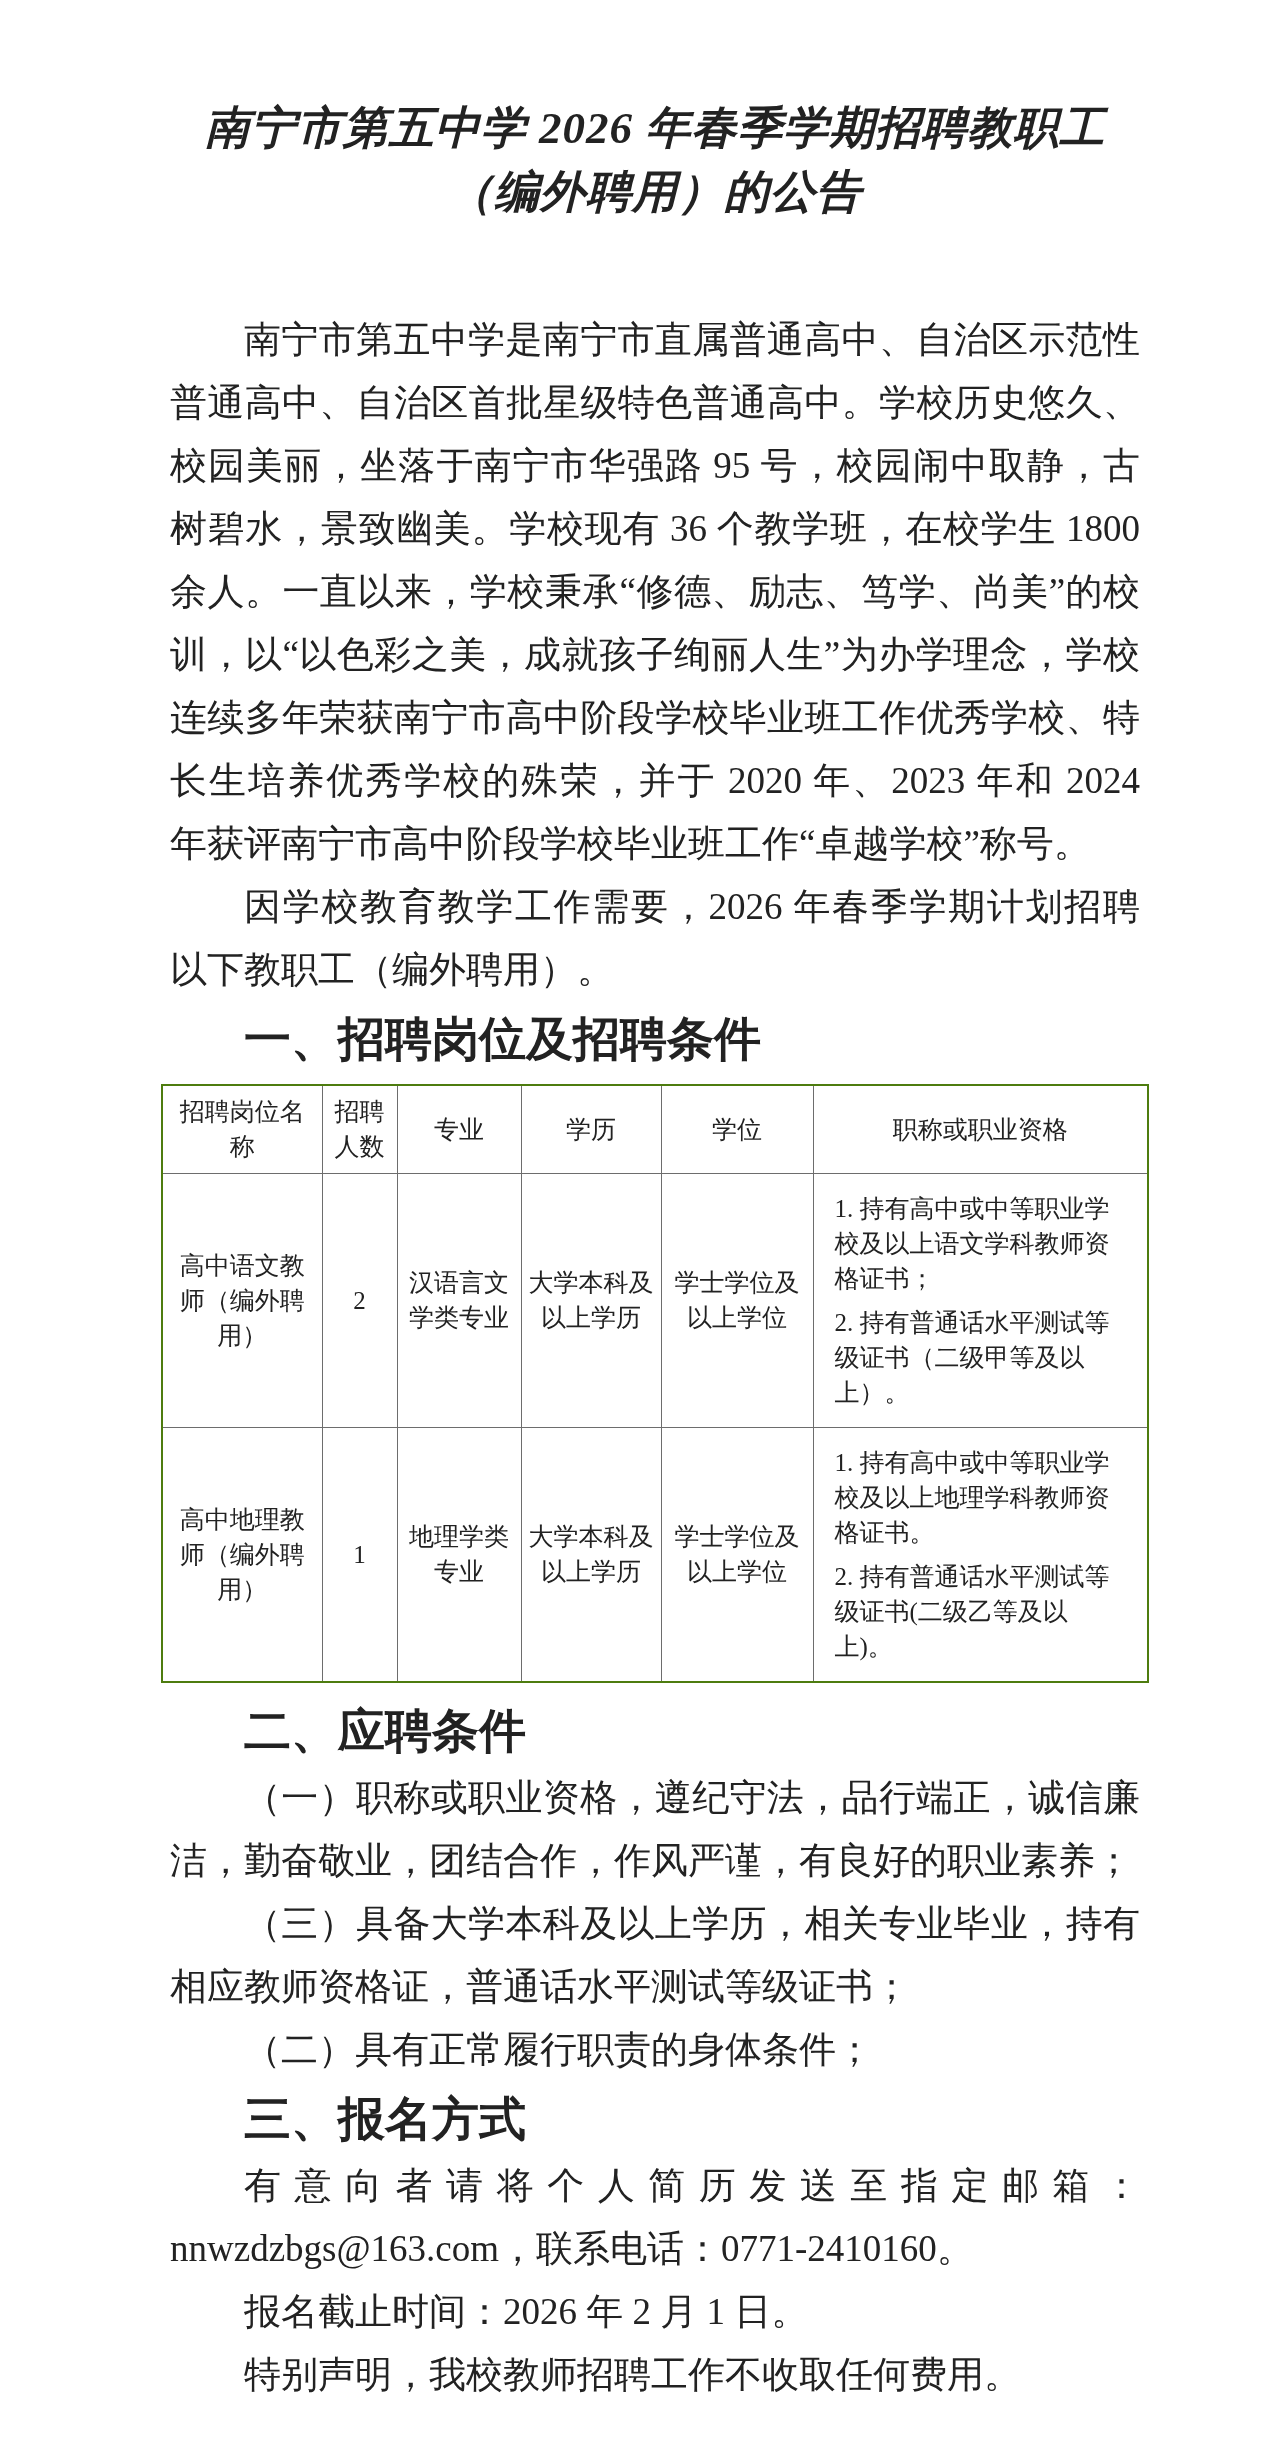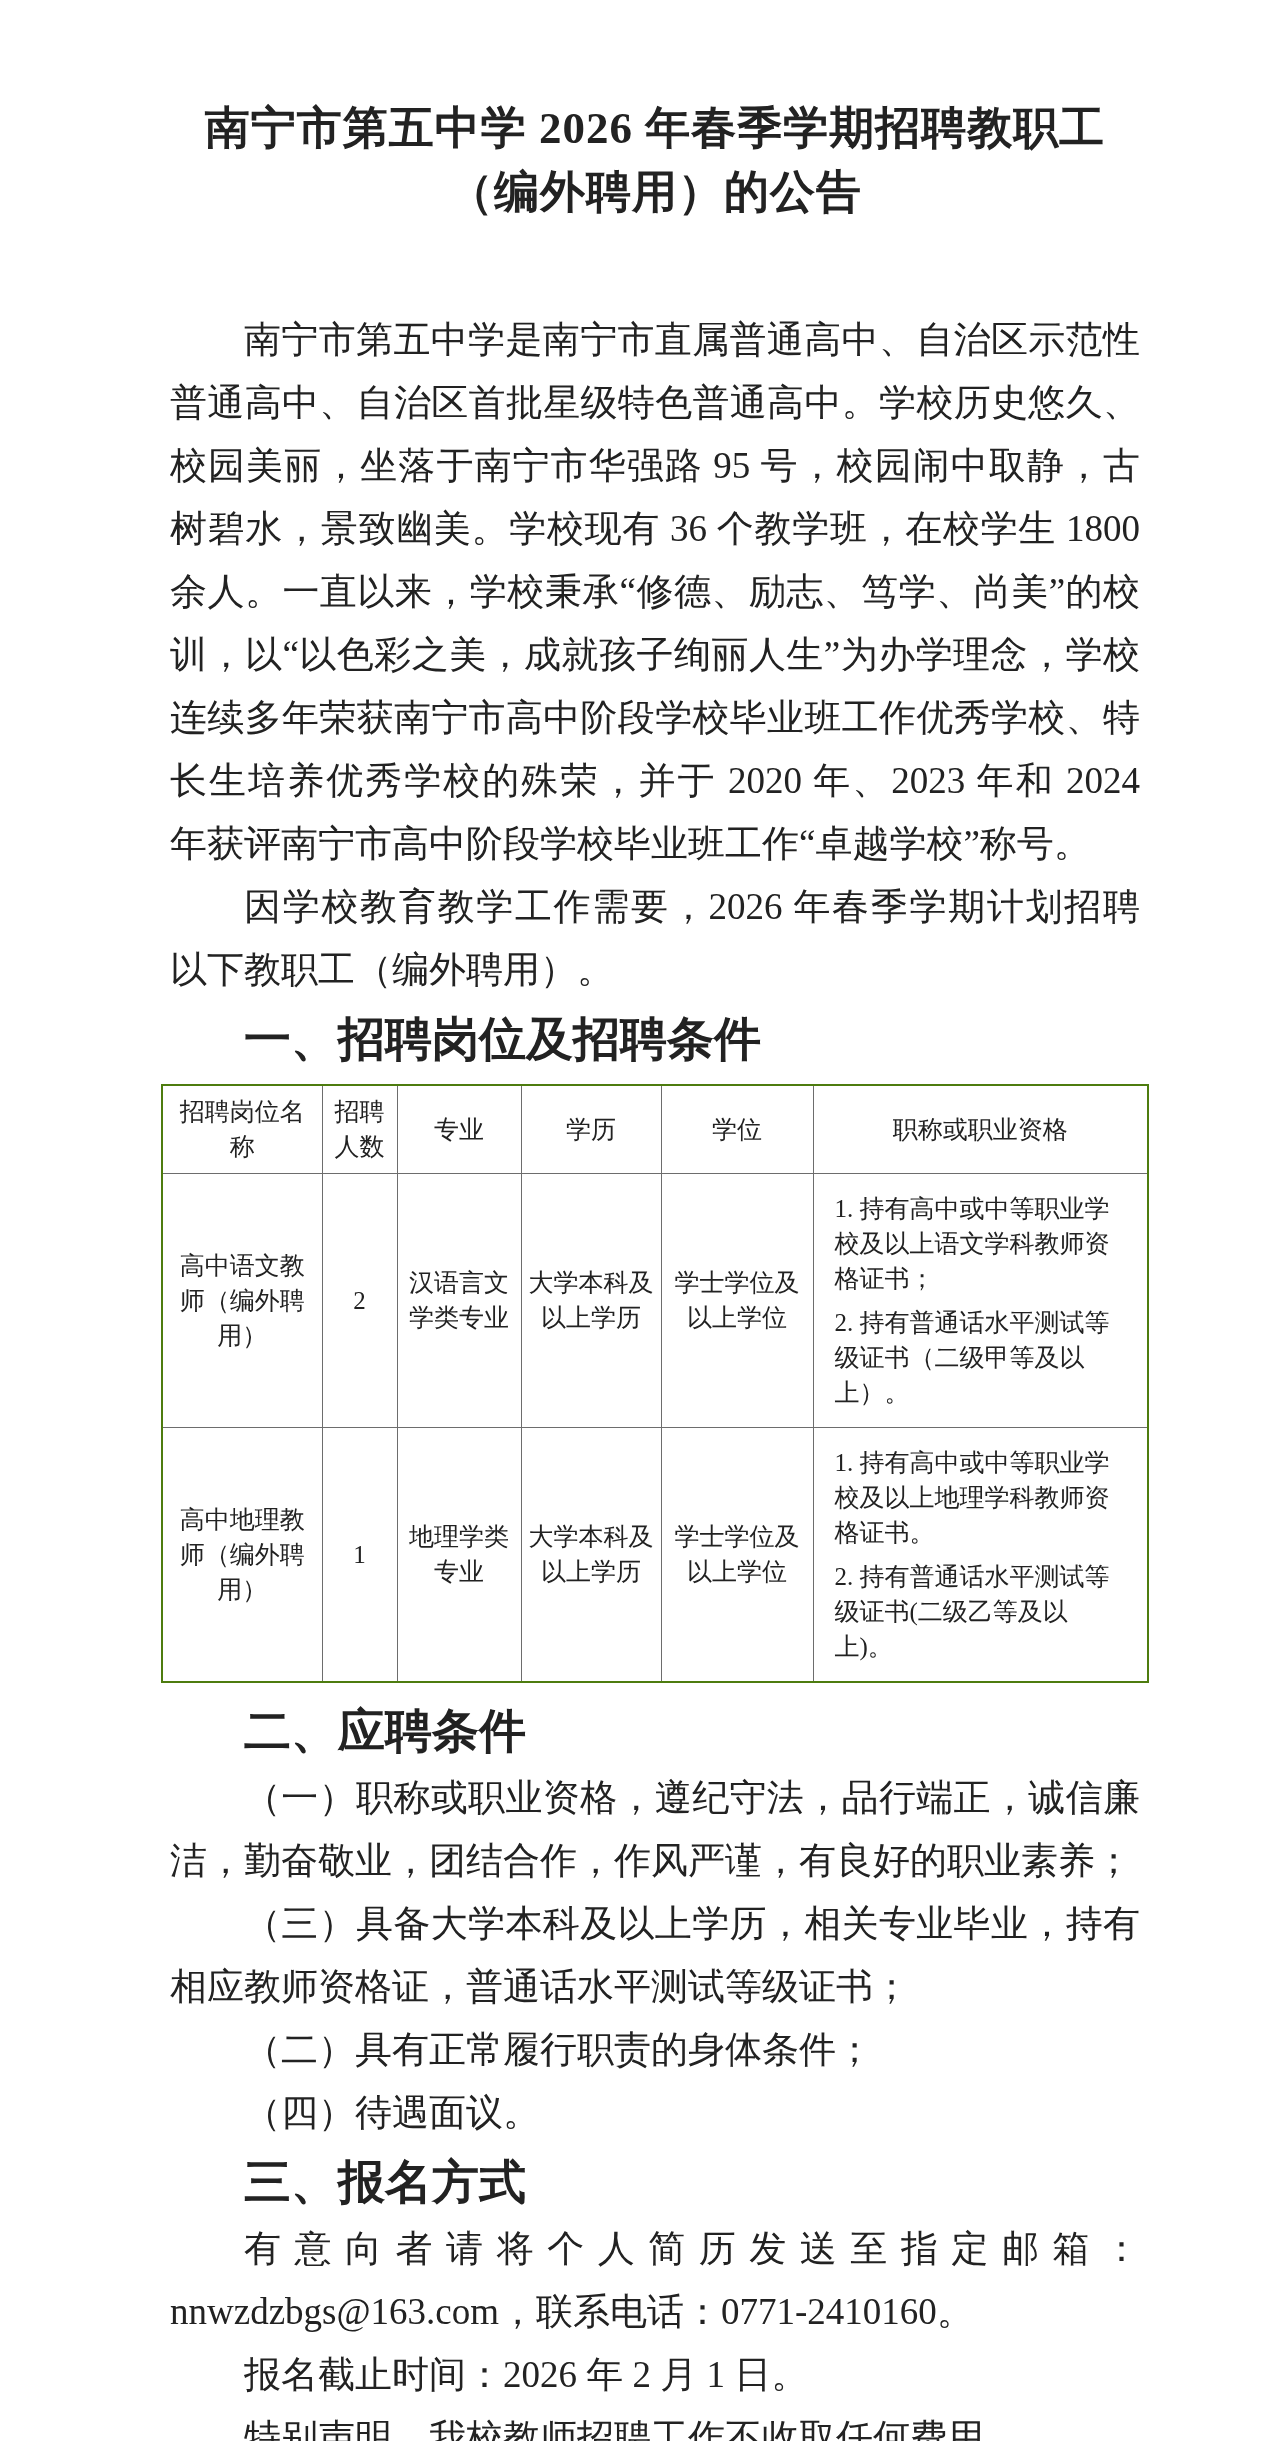--- a/index.html
+++ b/index.html
@@ -15,20 +15,21 @@
     width: 1280px; height: 2441px;
     padding: 96px 140px 0 170px;
   }
   .doc-title {
     font-size: 45px;
     line-height: 64px;
     font-weight: bold;
     text-align: center;
     margin: 0 0 84px 0;
     letter-spacing: 1px;
+    font-style: italic;
   }
   .para {
     font-size: 37px;
     line-height: 63px;
     text-align: justify;
     text-indent: 74px;
     margin: 0;
   }
   .sec-heading {
     font-size: 47px;
@@ -128,21 +129,20 @@
         </td>
       </tr>
     </tbody>
   </table>
 
   <h2 class="sec-heading">二、应聘条件</h2>
 
   <p class="para">（一）职称或职业资格，遵纪守法，品行端正，诚信廉洁，勤奋敬业，团结合作，作风严谨，有良好的职业素养；</p>
   <p class="para">（三）具备大学本科及以上学历，相关专业毕业，持有相应教师资格证，普通话水平测试等级证书；</p>
   <p class="para">（二）具有正常履行职责的身体条件；</p>
-  <p class="para">（四）待遇面议。</p>
 
   <h2 class="sec-heading">三、报名方式</h2>
 
   <p class="para"><span>有意向者请将个人简历发送至指定邮箱：</span><span class="nowrap">nnwzdzbgs@163.com，联系电话：0771-2410160。</span></p>
   <p class="para">报名截止时间：2026 年 2 月 1 日。</p>
   <p class="para">特别声明，我校教师招聘工作不收取任何费用。</p>
 
   <div class="signature">
     <div class="sig-line">南宁市第五中学</div>
 

